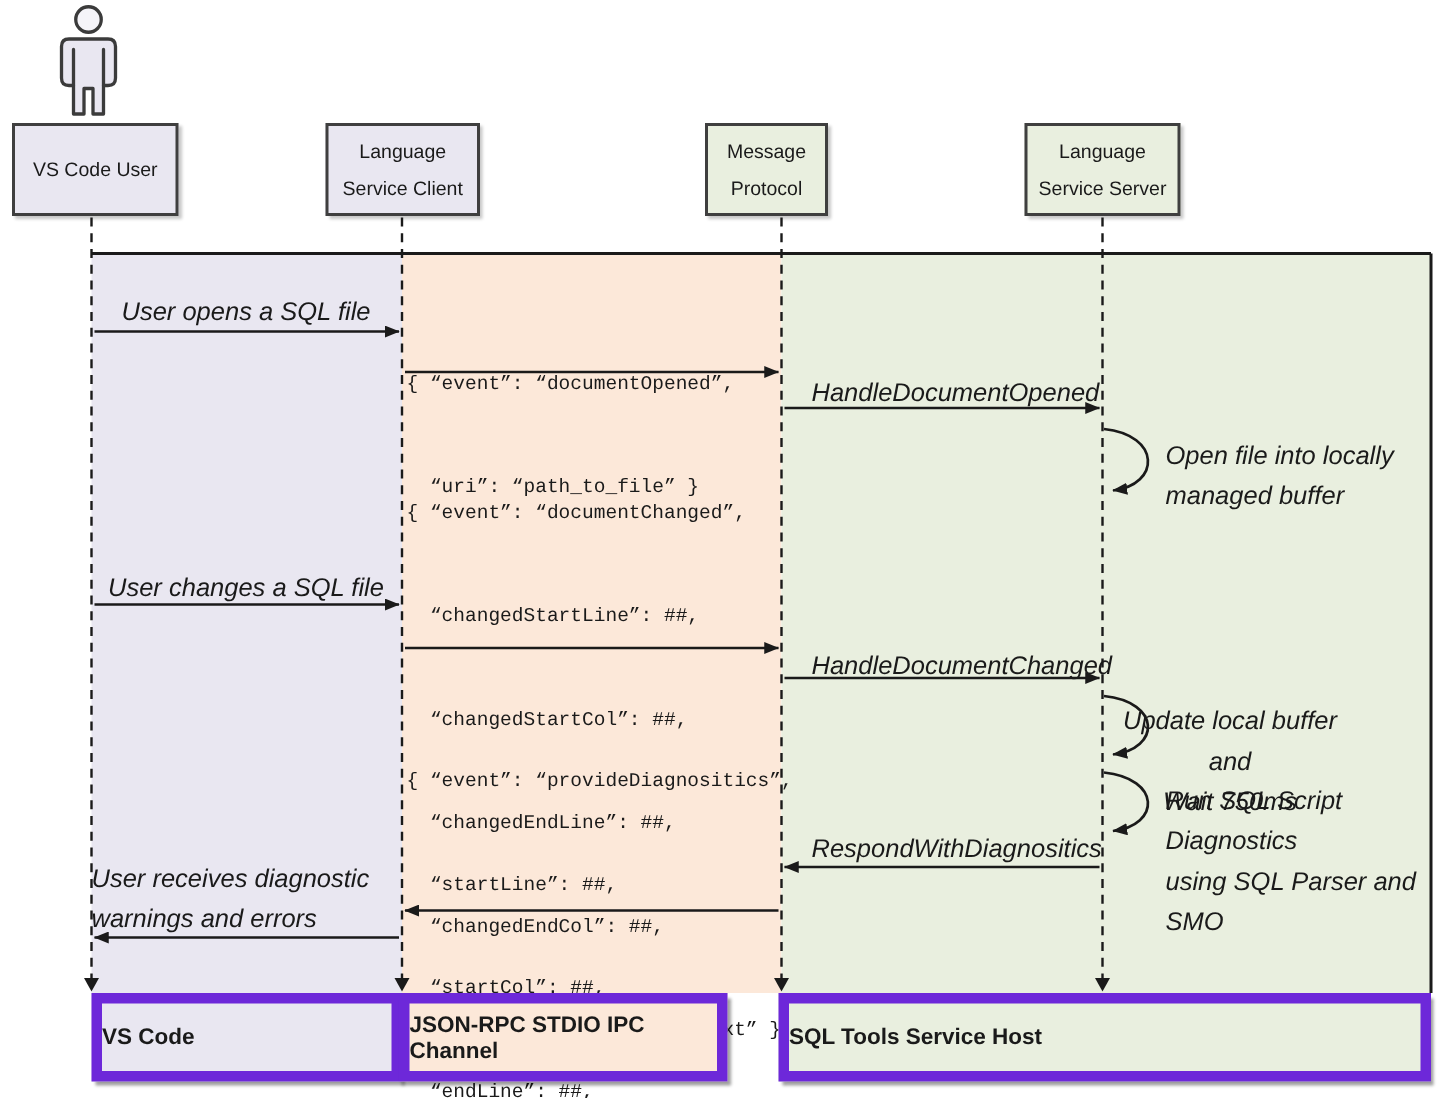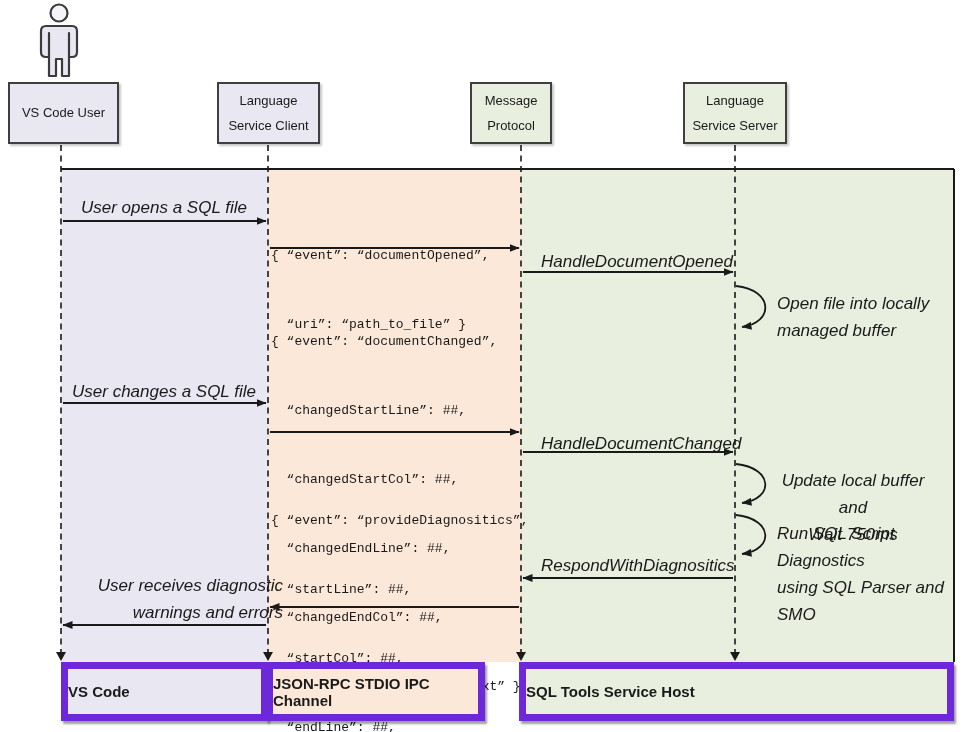--- a/index.html
+++ b/index.html
@@ -147,33 +147,33 @@
 
   <div class="flabel" style="left:61px;width:206px;top:384px;text-align:center;">User changes a SQL file</div>
 
   <div class="flabel multi" style="left:777px;top:290px;">
     <div>Open file into locally</div>
     <div>managed buffer</div>
   </div>
 
   <div class="flabel" style="left:541px;top:436px;">HandleDocumentChanged</div>
 
-  <div class="flabel multi" style="left:772px;width:162px;top:467px;text-align:center;">
+  <div class="flabel multi" style="left:739px;width:162px;top:467px;text-align:center;">
     <div>Update local buffer and</div>
     <div>Wait 750ms</div>
   </div>
 
   <div class="flabel multi" style="left:777px;top:520px;">
     <div>Run SQL Script Diagnostics</div>
     <div>using SQL Parser and SMO</div>
   </div>
 
   <div class="flabel" style="left:541px;top:558px;">RespondWithDiagnositics</div>
 
-  <div class="flabel multi" style="left:61px;width:222px;top:572px;text-align:right;">
+  <div class="flabel multi" style="left:61px;width:222px;top:572px;text-align:left;">
     <div>User receives diagnostic</div>
     <div>warnings and errors</div>
   </div>
 
   <div class="json" style="top:198px;">
     <div>{ “event”: “documentOpened”,</div>
     <div>  “uri”: “path_to_file” }</div>
   </div>
 
   <div class="json" style="top:284px;">

